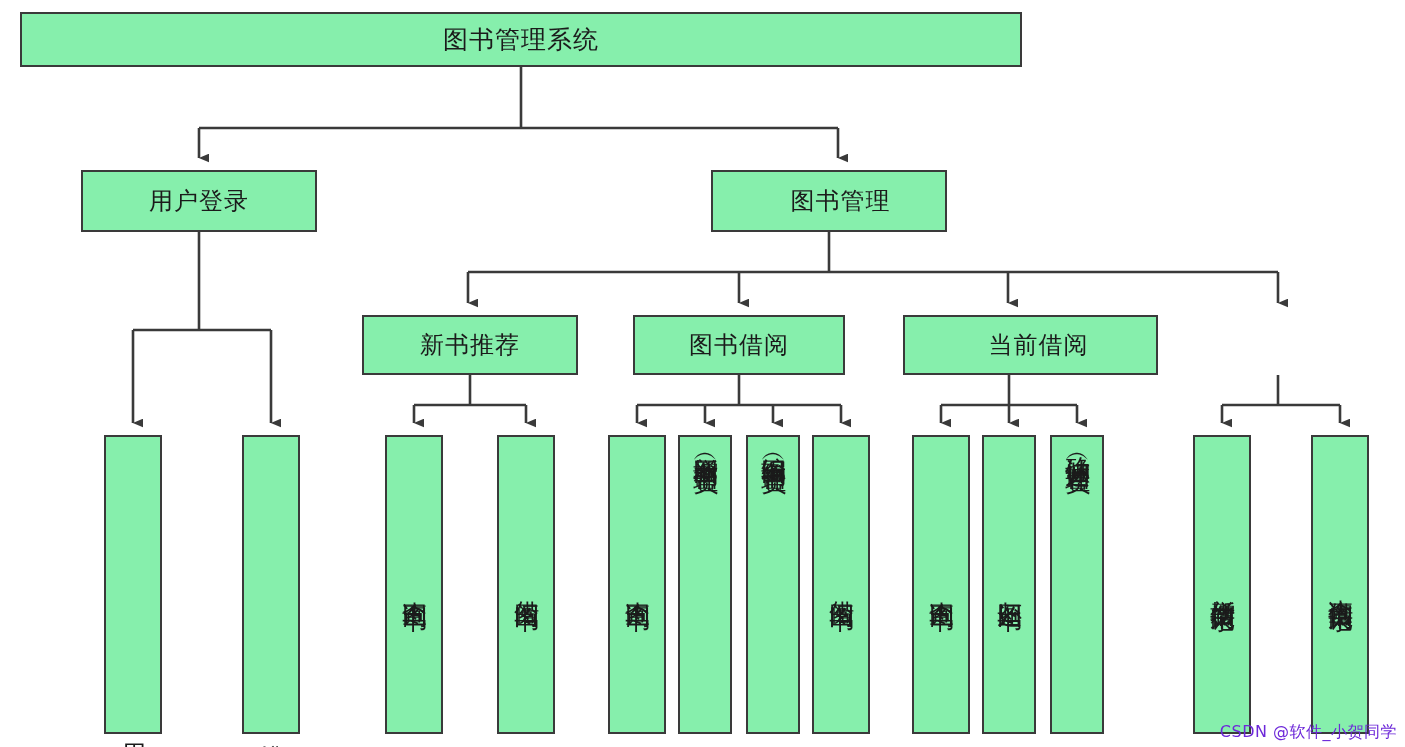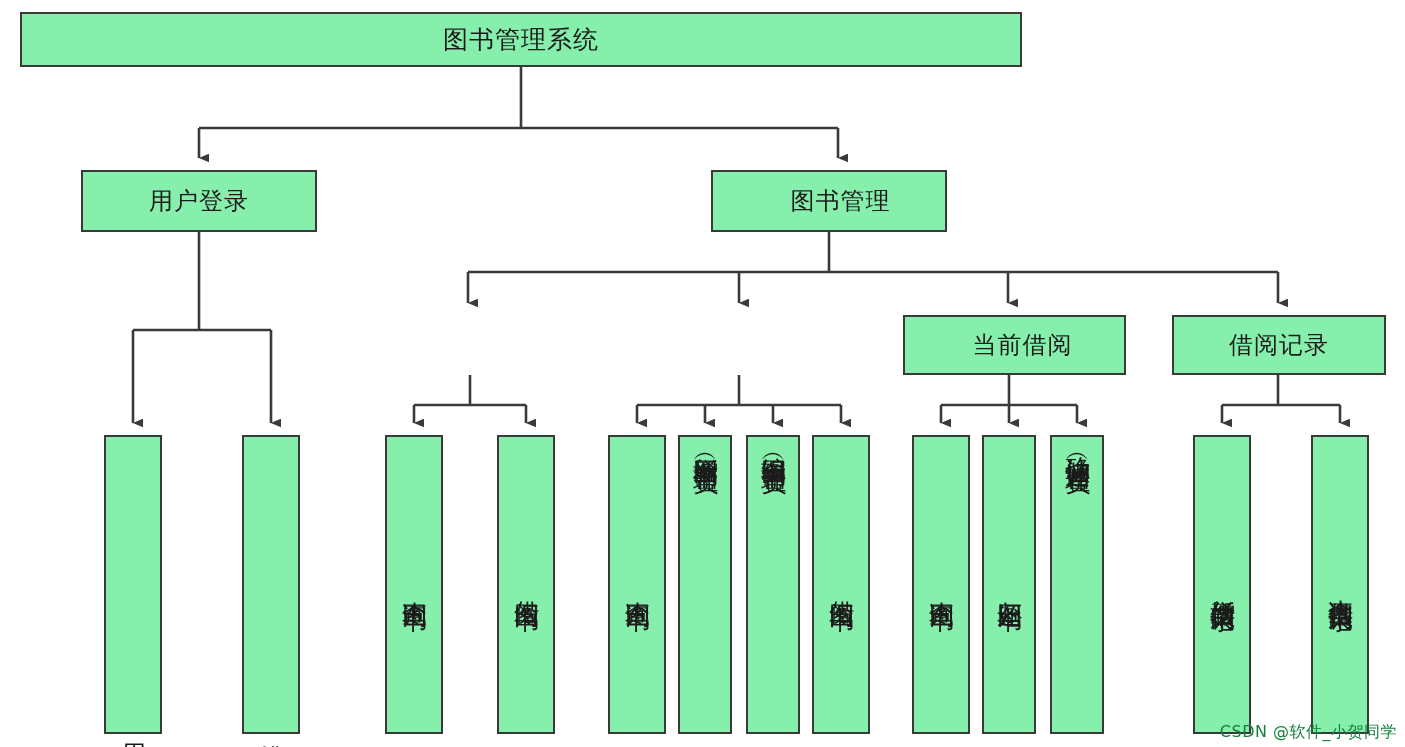--- a/index.html
+++ b/index.html
@@ -58,21 +58,21 @@
   }
   .leaf.align-center { align-items: center; }
   .leaf.align-bottom { align-items: flex-end; }
   .leaf.align-top    { align-items: flex-start; }
 
   .watermark {
     position: absolute;
     right: 8px;
     bottom: 4px;
     font-size: 16px;
-    color: #15803d;
+    color: #6d28d9;
     letter-spacing: 0.5px;
     white-space: nowrap;
   }
 </style>
 </head>
 <body>
 
 <div id="canvas">
 
   <svg id="wires" viewBox="0 0 1405 747" xmlns="http://www.w3.org/2000/svg">
@@ -123,22 +123,23 @@
       <path d="M1222,405 L1222,423" marker-end="url(#arw)"></path>
       <path d="M1340,405 L1340,423" marker-end="url(#arw)"></path>
     </g>
   </svg>
 
   <div class="node node-h node-root" style="left:20px; top:12px; width:1002px; height:55px;">图书管理系统</div>
 
   <div class="node node-h" style="left:81px; top:170px; width:236px; height:62px;">用户登录</div>
   <div class="node node-h" style="left:711px; top:170px; width:236px; height:62px;padding-left:23px;">图书管理</div>
 
-  <div class="node node-h" style="left:903px; top:315px; width:223px; height:60px;padding-left:16px;">当前借阅</div>
-  <div class="node node-h" style="left:1172px; top:315px; width:214px; height:60px;">借阅记录</div>
+  <div class="node node-h" style="left:362px; top:315px; width:216px; height:60px;">新书推荐</div>
+  <div class="node node-h" style="left:633px; top:315px; width:212px; height:60px;">图书借阅</div>
+  <div class="node node-h" style="left:903px; top:315px; width:255px; height:60px;padding-left:16px;">当前借阅</div>
 
   <div class="node leaf align-bottom" style="left:104px; top:435px; width:58px; height:299px;">
     <span class="vtext">用户登录</span>
   </div>
   <div class="node leaf align-bottom" style="left:242px; top:435px; width:58px; height:299px;">
     <span class="vtext">注销登录</span>
   </div>
 
   <div class="node leaf align-center" style="left:385px; top:435px; width:58px; height:299px;">
     <span class="vtext">查询图书</span>

